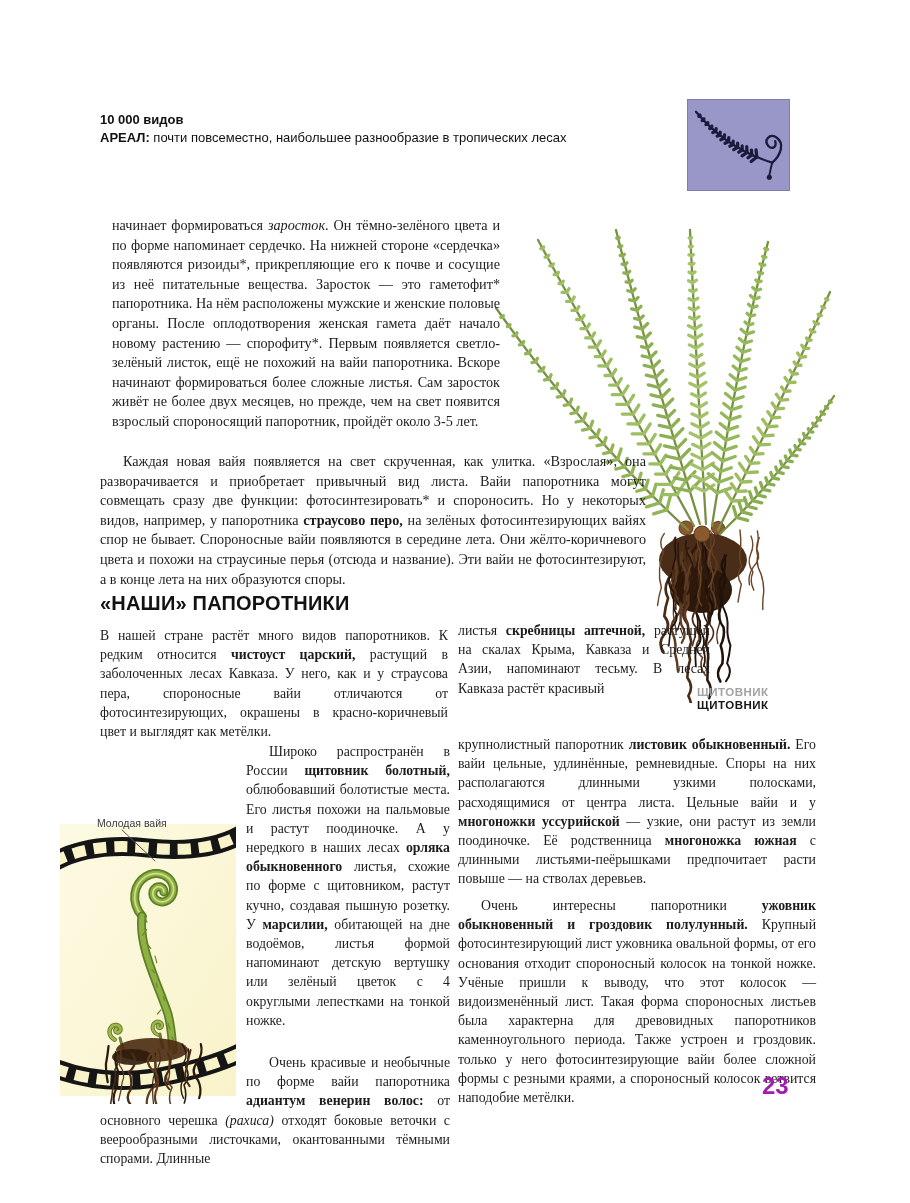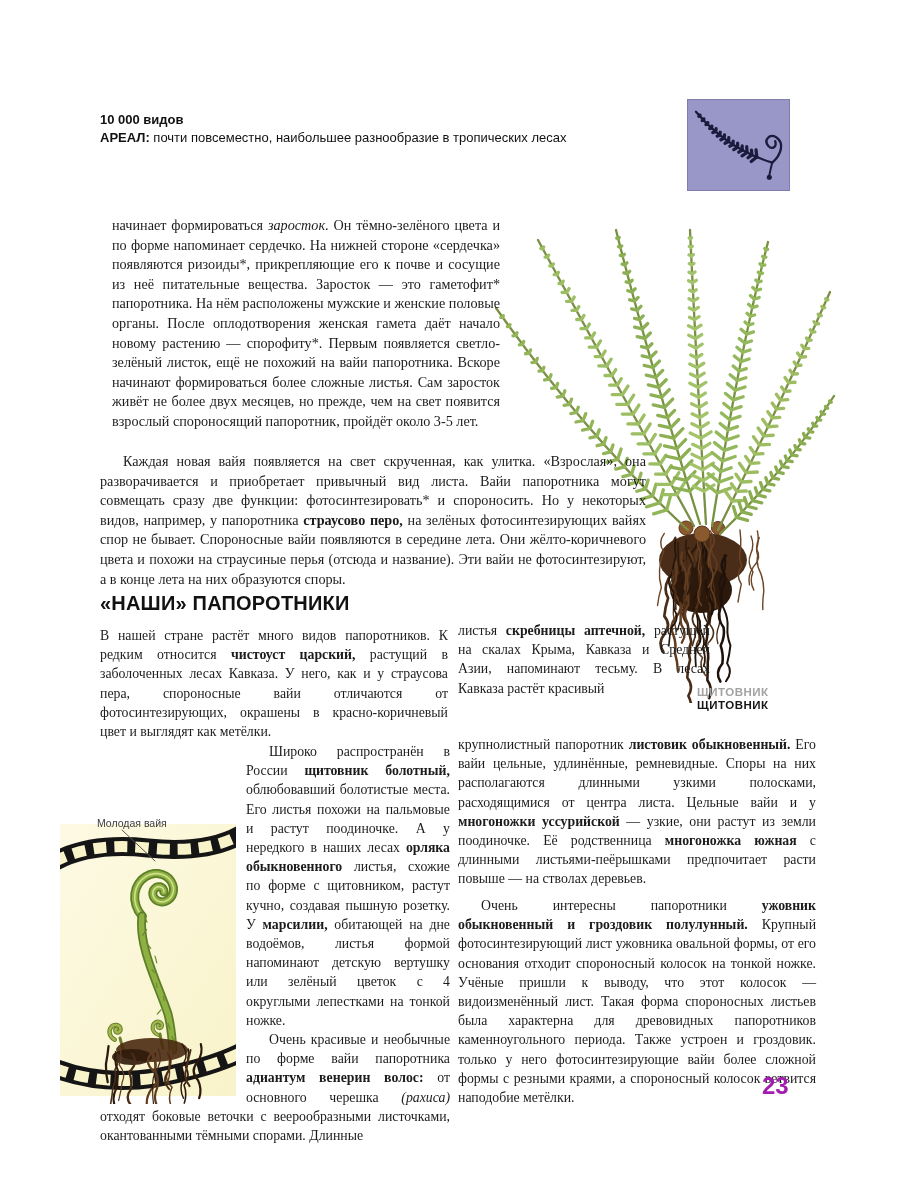--- a/index.html
+++ b/index.html
@@ -23,21 +23,21 @@
   .col{font-size:13.8px;line-height:19.2px;}
   .ind{text-indent:23px;}
   .p1{left:112px;top:216px;width:388px;}
   .p2{left:100px;top:452px;width:546px;}
   .heading{left:100px;top:592px;width:420px;font-family:"Liberation Sans",sans-serif;
            font-size:20px;font-weight:bold;letter-spacing:.2px;color:#121212;z-index:4;}
   .lc1{left:100px;top:626px;width:348px;}
   .lblock{left:100px;top:742px;width:350px;}
   .lblock .cutout{float:left;width:146px;height:282px;margin-top:82px;}
   .lblock p{margin:0;}
-  .lblock p + p{margin-top:0;}
+  .lblock p + p{margin-top:23px;}
   .rnarrow{left:458px;top:621px;width:252px;}
   .rwide1{left:458px;top:735px;width:358px;}
   .rwide2{left:458px;top:884px;width:358px;margin-top:12px;}
   
   .fernfig{left:438px;top:228px;width:400px;height:475px;z-index:1;pointer-events:none;}
   .youngfig{left:60px;top:816px;width:176px;height:288px;z-index:2;}
   .youngfig svg,.fernfig svg{display:block;width:100%;height:100%;}
   .cap-young{left:97px;top:817px;font-family:"Liberation Sans",sans-serif;
              font-size:10.5px;color:#3c3c3c;z-index:5;}
   .cap-shield{left:697px;top:686px;width:140px;z-index:5;

